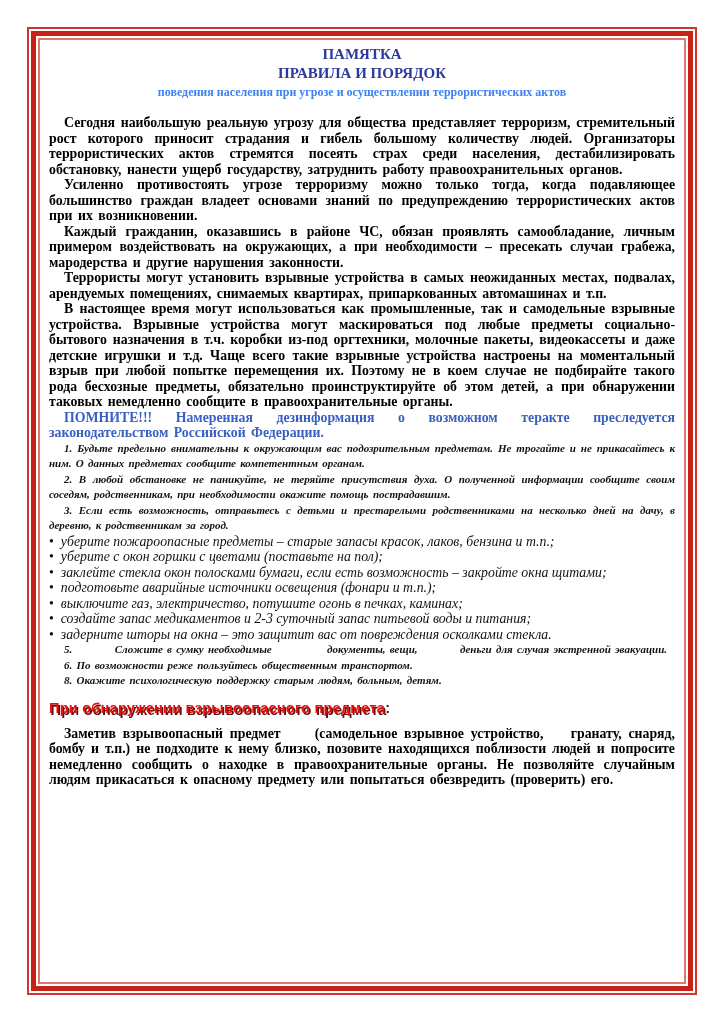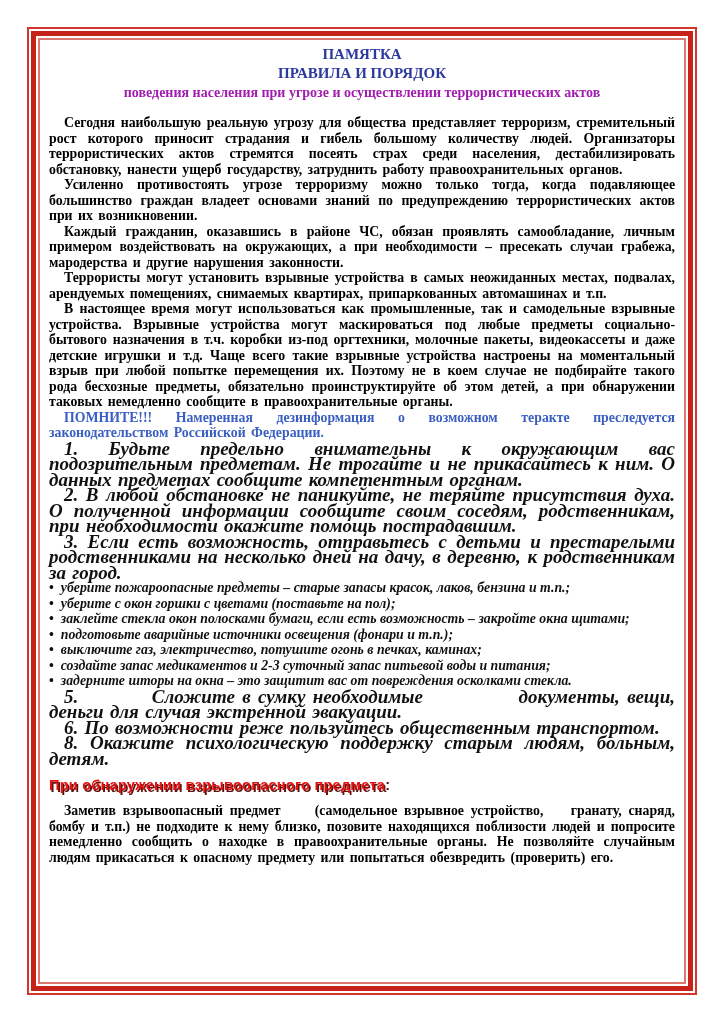--- a/index.html
+++ b/index.html
@@ -23,43 +23,43 @@
     box-sizing:border-box; width:100%; height:100%;
     border:2px solid #e0776e;
     padding:5px 9px 4px 9px;
     overflow:hidden;
   }
   .title-block { text-align:center; margin-bottom:13px; }
   .t-main {
     color:#2c3a9e; font-weight:bold; font-size:15px; line-height:19px;
   }
   .t-sub {
-    color:#a21caf; font-weight:bold; font-size:14px; line-height:19px;
+    color:#3b82f6; font-weight:bold; font-size:12px; line-height:19px;
   }
   p { margin:0; }
   .body {
     color:#000000; font-weight:bold; font-size:13.8px; line-height:15.5px;
     text-align:justify; text-indent:15px; word-spacing:2px;
   }
   .notice { color:#3a5fc2; }
   .red-h {
     font-family:"Liberation Sans", sans-serif;
     font-weight:bold; font-size:14.6px; line-height:17px;
     color:#e51111;
     text-shadow:1.5px 1.5px 0 #5a1410;
     margin:11px 0 9px 0; letter-spacing:0.2px;
   }
   .red-h .colon { color:#4a1210; text-shadow:none; }
   .item {
     color:#111111; font-weight:bold; font-style:italic;
-    font-size:19px; line-height:15.5px;
+    font-size:11px; line-height:15.5px;
     text-align:justify; text-indent:15px; word-spacing:1.5px;
   }
   .bullet {
-    color:#111111; font-weight:bold; font-style:italic;
+    color:#111111; font-weight:normal; font-style:italic;
     font-size:13.8px; line-height:15.5px; text-align:justify;
   }
   .bullet .bm { margin-right:7px; font-style:normal; }
   .gaps { white-space:pre-wrap; }
 </style>
 </head>
 <body>
 
 <div class="frame">
   <div class="frame-mid">

